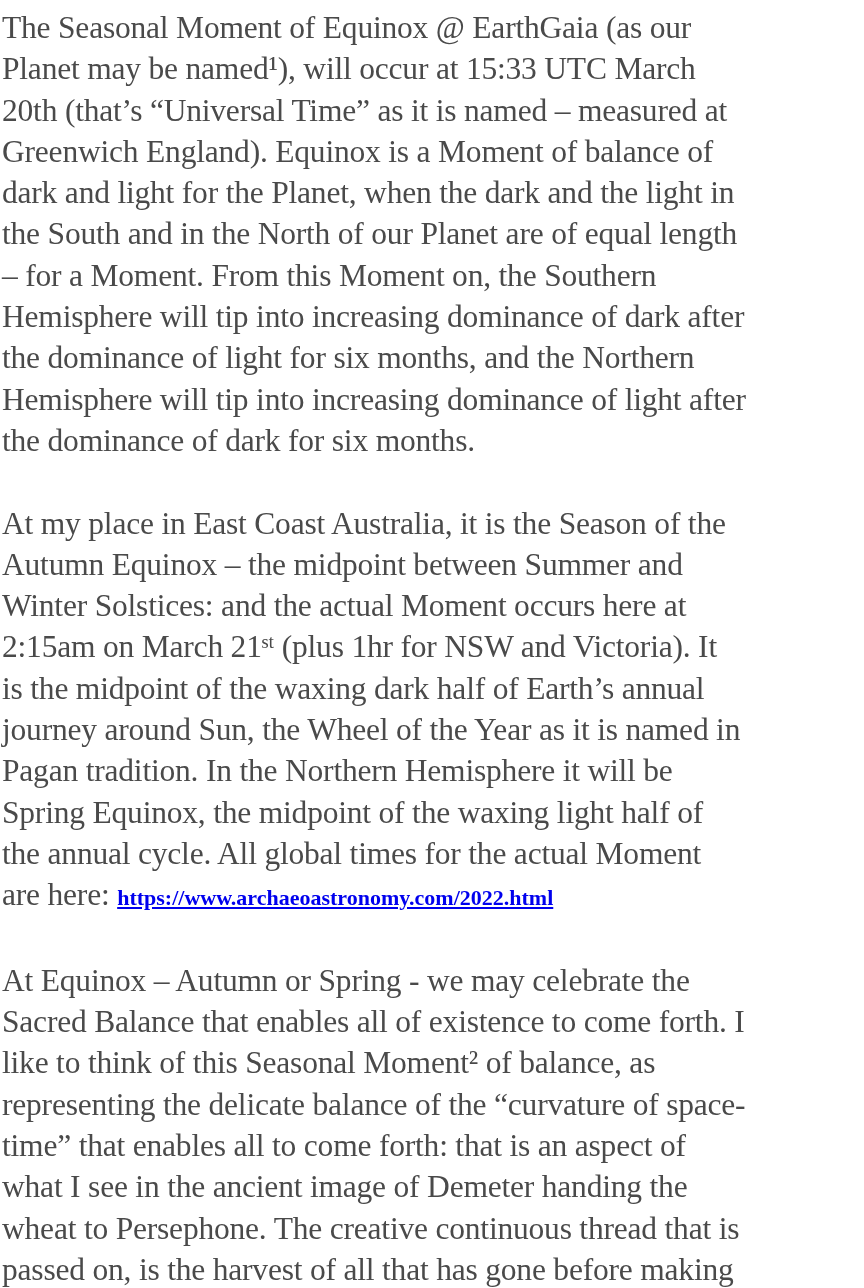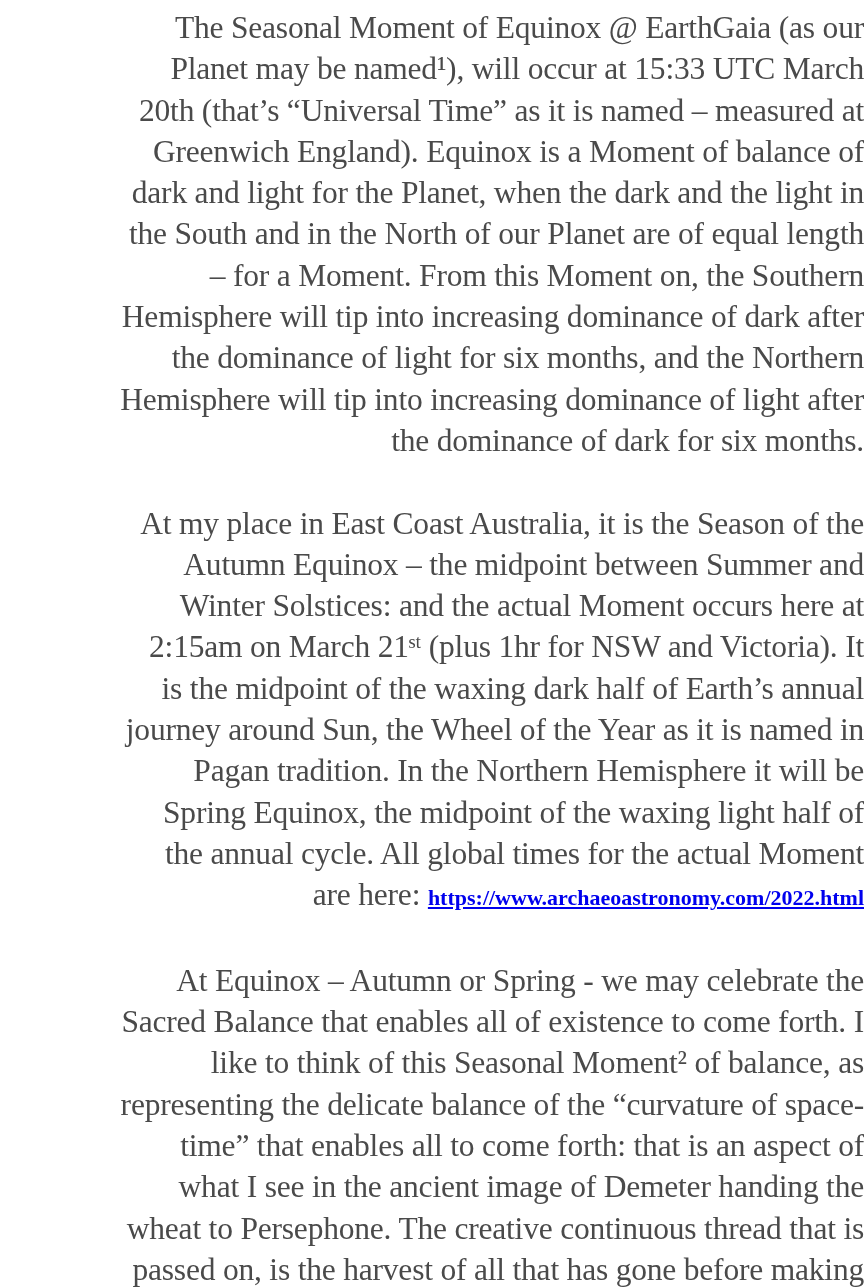--- a/index.html
+++ b/index.html
@@ -16,21 +16,20 @@
     padding: 7px 0 0 2px;
     color: #4a4a4a;
     font-family: "Liberation Serif", "DejaVu Serif", serif;
     font-size: 31.5px;
     line-height: 41.3px;
     letter-spacing: -0.2px;
   }
   .para {
     margin: 0 0 41.3px 0;
     white-space: pre;
-    text-align: right;
   }
   .para:last-child {
     margin-bottom: 0;
   }
   a.link {
     color: #0000ee;
     font-weight: bold;
     font-size: 22px;
     letter-spacing: 0;
   }

